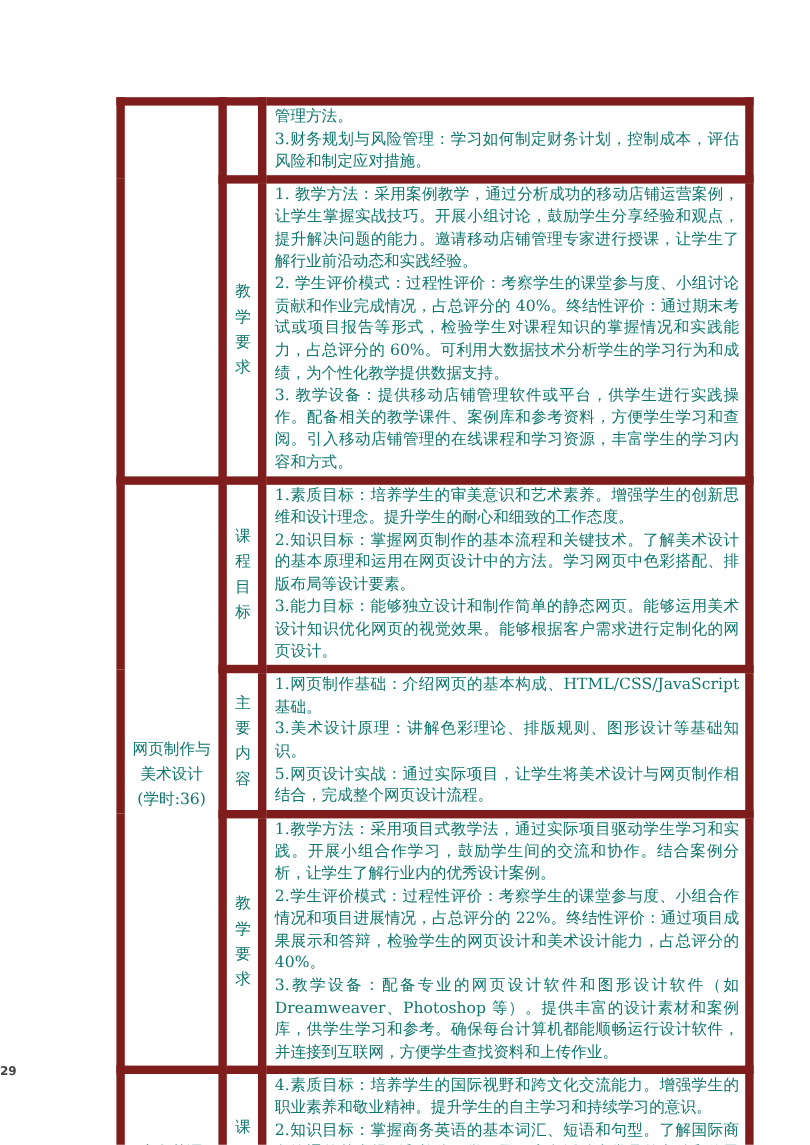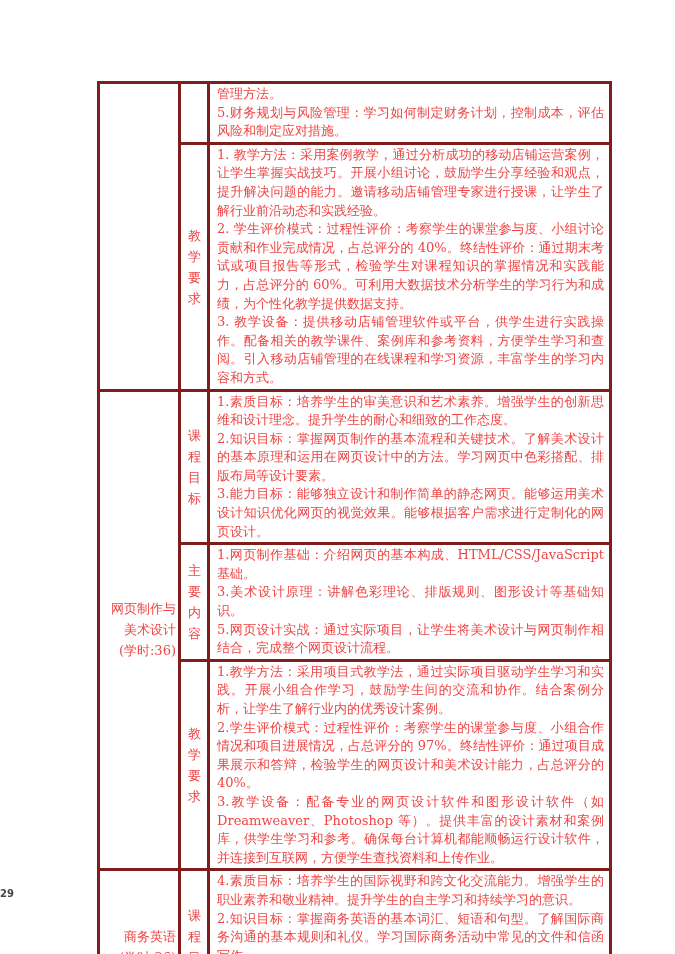--- a/index.html
+++ b/index.html
@@ -15,28 +15,28 @@
     overflow: hidden;
   }
   table.doc-table {
     position: absolute;
     left: 97px; top: 81px;
     width: 487px;
     border-collapse: collapse;
     table-layout: fixed;
   }
   .doc-table td {
-    border: 3px solid #7f1d1d;
-    color: #ef4444;
+    border: 7px solid #7f1d1d;
+    color: #0f766e;
     font-size: 13px;
     overflow: hidden;
   }
   td.course {
     width: 74px;
-    text-align: right;
+    text-align: center;
     vertical-align: middle;
     white-space: pre-line;
     line-height: 21px;
     padding: 0 2px;
   }
   td.vlabel {
     width: 26px;
     text-align: center;
     vertical-align: middle;
     padding: 0;
@@ -77,21 +77,21 @@
   <table class="doc-table">
 
     <tbody>
         <tr style="height:56px;">
       <td class="course" rowspan="2"></td>
       <td class="vlabel">
         <span class="vtext"></span>
       </td>
       <td class="content">
         <p>管理方法。</p>
-        <p>5.财务规划与风险管理：学习如何制定财务计划，控制成本，评估风险和制定应对措施。</p>
+        <p>3.财务规划与风险管理：学习如何制定财务计划，控制成本，评估风险和制定应对措施。</p>
       </td>
     </tr>
     <tr style="height:229px;">
       <td class="vlabel">
         <span class="vtext">教学要求</span>
       </td>
       <td class="content">
         <p>1. 教学方法：采用案例教学，通过分析成功的移动店铺运营案例，让学生掌握实战技巧。开展小组讨论，鼓励学生分享经验和观点，提升解决问题的能力。邀请移动店铺管理专家进行授课，让学生了解行业前沿动态和实践经验。</p>
         <p>2. 学生评价模式：过程性评价：考察学生的课堂参与度、小组讨论贡献和作业完成情况，占总评分的 40%。终结性评价：通过期末考试或项目报告等形式，检验学生对课程知识的掌握情况和实践能力，占总评分的 60%。可利用大数据技术分析学生的学习行为和成绩，为个性化教学提供数据支持。</p>
         <p>3. 教学设备：提供移动店铺管理软件或平台，供学生进行实践操作。配备相关的教学课件、案例库和参考资料，方便学生学习和查阅。引入移动店铺管理的在线课程和学习资源，丰富学生的学习内容和方式。</p>
@@ -120,21 +120,21 @@
         <p>3.美术设计原理：讲解色彩理论、排版规则、图形设计等基础知识。</p>
         <p>5.网页设计实战：通过实际项目，让学生将美术设计与网页制作相结合，完成整个网页设计流程。</p>
       </td>
     </tr>
     <tr style="height:184px;">
       <td class="vlabel">
         <span class="vtext">教学要求</span>
       </td>
       <td class="content">
         <p>1.教学方法：采用项目式教学法，通过实际项目驱动学生学习和实践。开展小组合作学习，鼓励学生间的交流和协作。结合案例分析，让学生了解行业内的优秀设计案例。</p>
-        <p>2.学生评价模式：过程性评价：考察学生的课堂参与度、小组合作情况和项目进展情况，占总评分的 97%。终结性评价：通过项目成果展示和答辩，检验学生的网页设计和美术设计能力，占总评分的 40%。</p>
+        <p>2.学生评价模式：过程性评价：考察学生的课堂参与度、小组合作情况和项目进展情况，占总评分的 22%。终结性评价：通过项目成果展示和答辩，检验学生的网页设计和美术设计能力，占总评分的 40%。</p>
         <p>3.教学设备：配备专业的网页设计软件和图形设计软件（如 Dreamweaver、Photoshop 等）。提供丰富的设计素材和案例库，供学生学习和参考。确保每台计算机都能顺畅运行设计软件，并连接到互联网，方便学生查找资料和上传作业。</p>
       </td>
     </tr>
 
     <tr style="height:104px;">
       <td class="course">商务英语
 (学时:36)</td>
       <td class="vlabel">
         <span class="vtext">课程目标</span>
       </td>

